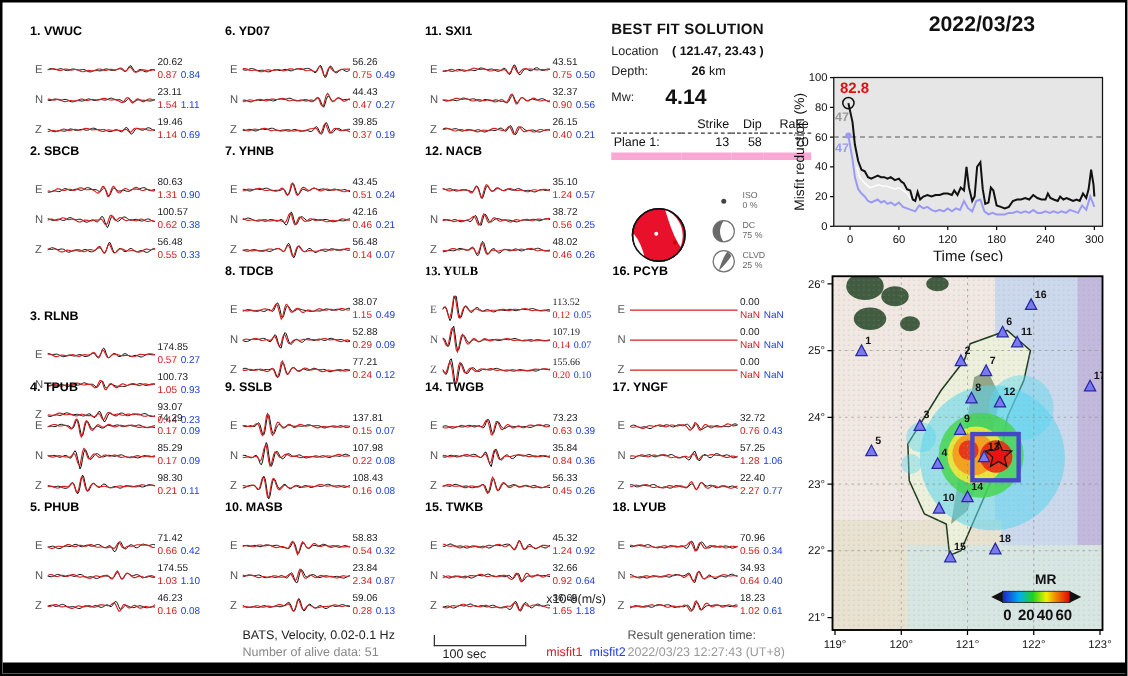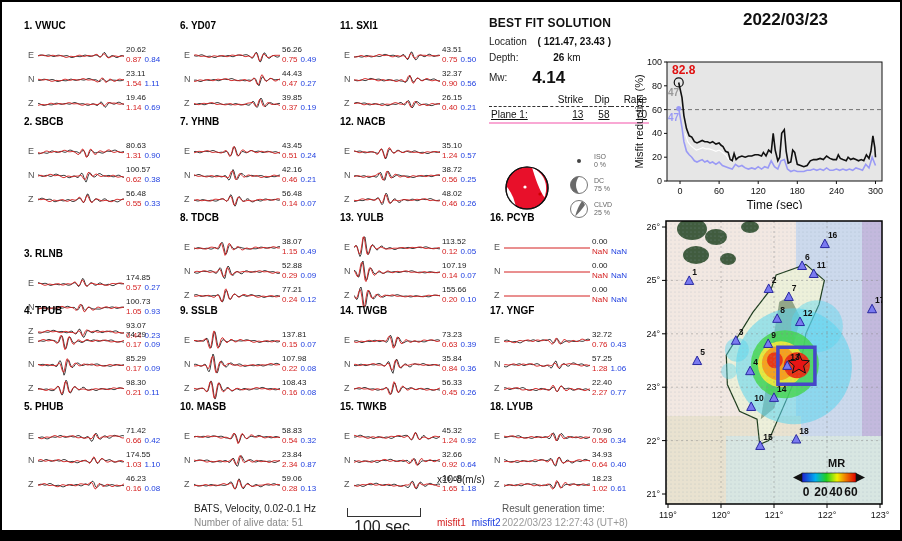--- a/index.html
+++ b/index.html
@@ -20,35 +20,35 @@
   
   #solution{position:absolute;left:487px;top:14px;width:168px;font-size:10px;}
   .sol-title{font-size:12px;font-weight:bold;margin-bottom:6px;letter-spacing:.2px;}
   .sol-row{margin-bottom:5px;}
   .sol-label{color:#222;margin-right:8px;}
   .loc-val,.depth-val{font-weight:bold;}
   .mw-val{font-weight:bold;font-size:17px;vertical-align:middle;margin-left:14px;}
   .sol-table{width:160px;border-collapse:collapse;font-size:10px;margin-top:2px;}
   .sol-table th{font-weight:normal;text-align:right;border-bottom:1px dashed #333;padding:1px 2px;}
   .sol-table td{text-align:right;padding:2px 2px;}
-  .sol-table tr.r1 td{border-bottom:2px solid #f9a8d4;text-decoration:underline;}
+  .sol-table tr.r1 td{border-bottom:6px solid #f9a8d4;}
   .sol-table tr.r2 td{border-bottom:1px dashed #333;}
   .sol-table .lab{text-align:left;}
   #mechanism{position:absolute;left:487px;top:152px;width:168px;height:70px;}
   .decomp{position:absolute;left:80px;top:-4px;}
   .dec-item{display:flex;align-items:center;margin-bottom:3px;height:21px;}
   .dec-txt{font-size:7px;color:#666;line-height:8px;margin-left:5px;}
   
   #datetime{position:absolute;left:676px;top:6px;width:215px;text-align:center;
             font-size:17px;font-weight:bold;line-height:23px;}
   
   .foot{position:absolute;font-size:10px;}
   #scalebar{position:absolute;left:345px;top:506px;width:72px;height:8px;
             border-bottom:1px solid #333;border-left:1px solid #333;border-right:1px solid #333;}
-  #scalebar-label{position:absolute;left:352px;top:516px;font-size:16px;color:#222;}
+  #scalebar-label{position:absolute;left:352px;top:516px;font-size:10px;color:#222;}
 </style>
 </head>
 <body>
 
 <div id="page">
 
   <div id="waveforms">
       <div class="station" style="left: 20px; top: 18px;">
         <div class="st-title">1. VWUC</div>
         <div class="ch-row" style="top: 24px;">
@@ -474,21 +474,21 @@
           <svg width="88" height="24" class="ch-svg">
             <path d="M0 13.3L1 13.4L2 13.2L3 12.9L4 12.5L5 12.3L6 12.3L7 12.5L8 12.6L9 12.6L10 12.4L11 11.9L12 11.4L13 10.9L14 10.7L15 10.8L16 11.1L17 11.5L18 11.9L19 12.1L20 12.1L21 11.7L22 11.0L23 10.2L24 9.7L25 10.4L26 12.5L27 15.1L28 16.7L29 15.6L30 12.2L31 7.6L32 5.1L33 6.1L34 9.5L35 13.1L36 15.0L37 15.0L38 13.7L39 12.0L40 11.0L41 10.8L42 11.5L43 12.7L44 13.8L45 14.4L46 14.2L47 13.5L48 12.5L49 11.7L50 11.4L51 11.6L52 12.1L53 12.6L54 12.7L55 12.5L56 12.1L57 11.5L58 11.2L59 11.2L60 11.5L61 12.0L62 12.5L63 12.7L64 12.6L65 12.3L66 11.8L67 11.3L68 11.1L69 11.2L70 11.4L71 11.6L72 11.6L73 11.5L74 11.2L75 10.8L76 10.6L77 10.7L78 11.0L79 11.6L80 12.1L81 12.5L82 12.7L83 12.6L84 12.3L85 12.2L86 12.1" fill="none" stroke="#111" stroke-width="0.8"></path>
             <path d="M0 12.3L1 12.4L2 12.6L3 12.6L4 12.5L5 12.1L6 11.6L7 11.1L8 10.9L9 10.9L10 11.1L11 11.5L12 11.8L13 11.9L14 11.8L15 11.6L16 11.4L17 11.4L18 11.5L19 11.9L20 12.2L21 12.2L22 11.6L23 10.8L24 10.4L25 11.0L26 12.8L27 14.6L28 14.9L29 13.2L30 10.3L31 6.9L32 6.8L33 9.3L34 12.6L35 14.8L36 15.4L37 14.6L38 13.4L39 12.5L40 12.1L41 12.1L42 12.4L43 12.6L44 12.8L45 12.7L46 12.5L47 12.2L48 12.0L49 11.8L50 11.7L51 11.7L52 11.7L53 11.7L54 11.8L55 12.0L56 12.2L57 12.4L58 12.4L59 12.2L60 12.0L61 11.6L62 11.4L63 11.3L64 11.4L65 11.6L66 11.6L67 11.6L68 11.3L69 11.0L70 10.8L71 10.7L72 11.0L73 11.4L74 11.9L75 12.4L76 12.6L77 12.5L78 12.3L79 12.2L80 12.1L81 12.3L82 12.5L83 12.8L84 13.0L85 12.9L86 12.6" fill="none" stroke="#d42020" stroke-width="0.9"></path>
           </svg>
           <div class="ch-nums">
             <div class="amp">48.02</div>
             <div><span class="m1">0.46</span><span class="m2">0.26</span></div>
           </div>
         </div>
       </div>
-      <div class="station" style="left: 336px; top: 210px;">
+      <div class="station" style="left: 336px; top: 210px; font-family: Liberation Serif, serif;">
         <div class="st-title">13. YULB</div>
         <div class="ch-row" style="top: 24px;">
           <span class="ch-letter">E</span>
           <svg width="88" height="24" class="ch-svg">
             <path d="M0 11.8L1 10.3L2 9.4L3 10.2L4 13.5L5 18.0L6 20.5L7 18.5L8 12.2L9 3.4L10 1.0L11 1.0L12 7.9L13 14.9L14 18.4L15 17.7L16 14.5L17 11.1L18 9.0L19 8.7L20 9.9L21 11.7L22 13.3L23 14.0L24 13.5L25 12.3L26 10.9L27 10.1L28 10.0L29 10.7L30 11.7L31 12.6L32 12.9L33 12.7L34 12.2L35 11.8L36 11.6L37 11.9L38 12.4L39 13.0L40 13.4L41 13.5L42 13.3L43 12.8L44 12.3L45 12.0L46 11.9L47 12.0L48 12.2L49 12.4L50 12.4L51 12.2L52 11.8L53 11.6L54 11.4L55 11.5L56 11.8L57 12.2L58 12.5L59 12.5L60 12.4L61 12.0L62 11.7L63 11.4L64 11.3L65 11.4L66 11.6L67 11.7L68 11.7L69 11.5L70 11.2L71 10.9L72 10.8L73 11.0L74 11.4L75 11.8L76 12.3L77 12.5L78 12.5L79 12.4L80 12.2L81 12.1L82 12.2L83 12.4L84 12.7L85 12.8L86 12.8" fill="none" stroke="#111" stroke-width="0.8"></path>
             <path d="M0 11.3L1 10.0L2 9.6L3 11.1L4 14.5L5 17.6L6 17.9L7 13.9L8 7.8L9 1.0L10 1.0L11 6.3L12 13.3L13 18.0L14 18.4L15 15.9L16 12.4L17 10.0L18 9.1L19 9.6L20 10.8L21 12.0L22 12.8L23 12.9L24 12.4L25 11.7L26 11.2L27 11.1L28 11.4L29 11.9L30 12.4L31 12.8L32 13.0L33 13.0L34 12.9L35 12.8L36 12.8L37 12.7L38 12.5L39 12.3L40 12.2L41 12.2L42 12.2L43 12.2L44 12.2L45 12.1L46 11.9L47 11.7L48 11.5L49 11.5L50 11.7L51 12.1L52 12.3L53 12.5L54 12.4L55 12.1L56 11.8L57 11.5L58 11.4L59 11.4L60 11.6L61 11.7L62 11.7L63 11.6L64 11.3L65 11.0L66 10.9L67 11.0L68 11.3L69 11.7L70 12.1L71 12.4L72 12.5L73 12.4L74 12.2L75 12.1L76 12.1L77 12.3L78 12.6L79 12.8L80 12.8L81 12.6L82 12.3L83 12.0L84 11.7L85 11.7L86 11.9" fill="none" stroke="#d42020" stroke-width="0.9"></path>
           </svg>
           <div class="ch-nums">
             <div class="amp">113.52</div>
             <div><span class="m1">0.12</span><span class="m2">0.05</span></div>

